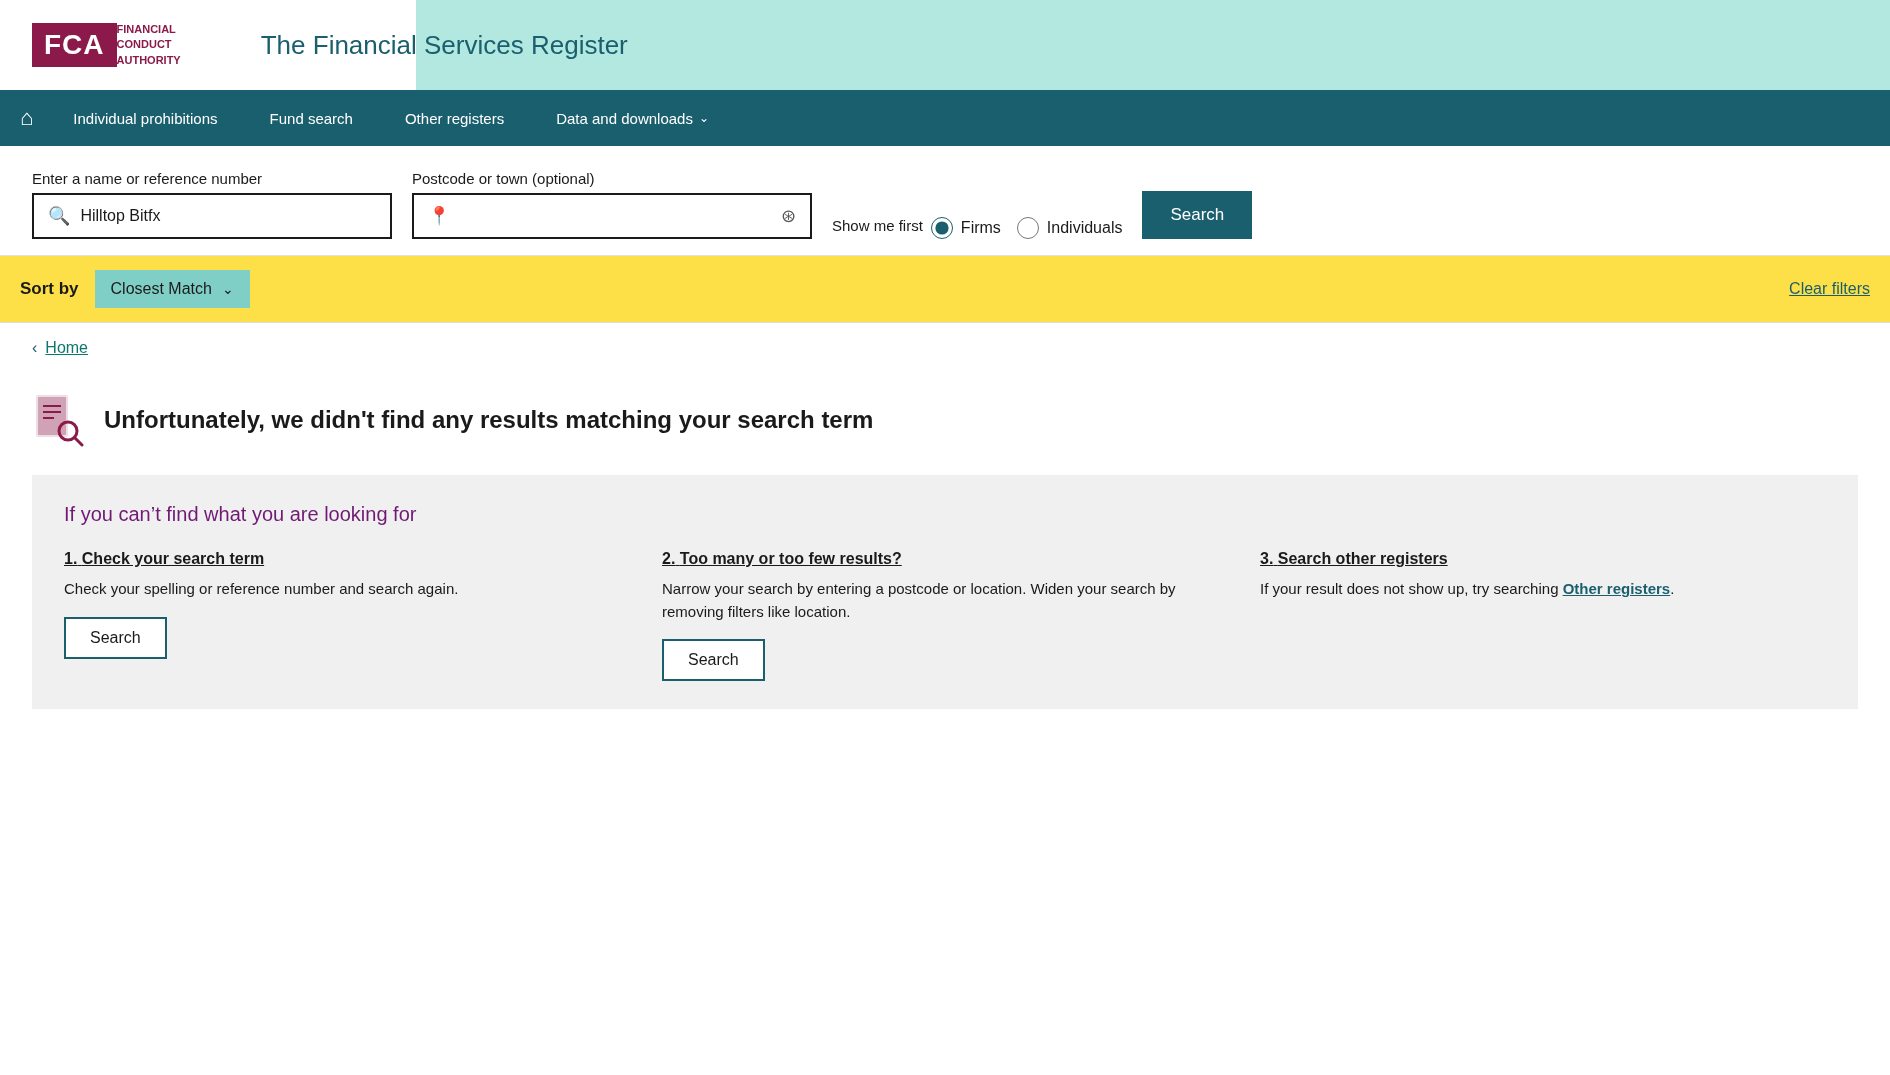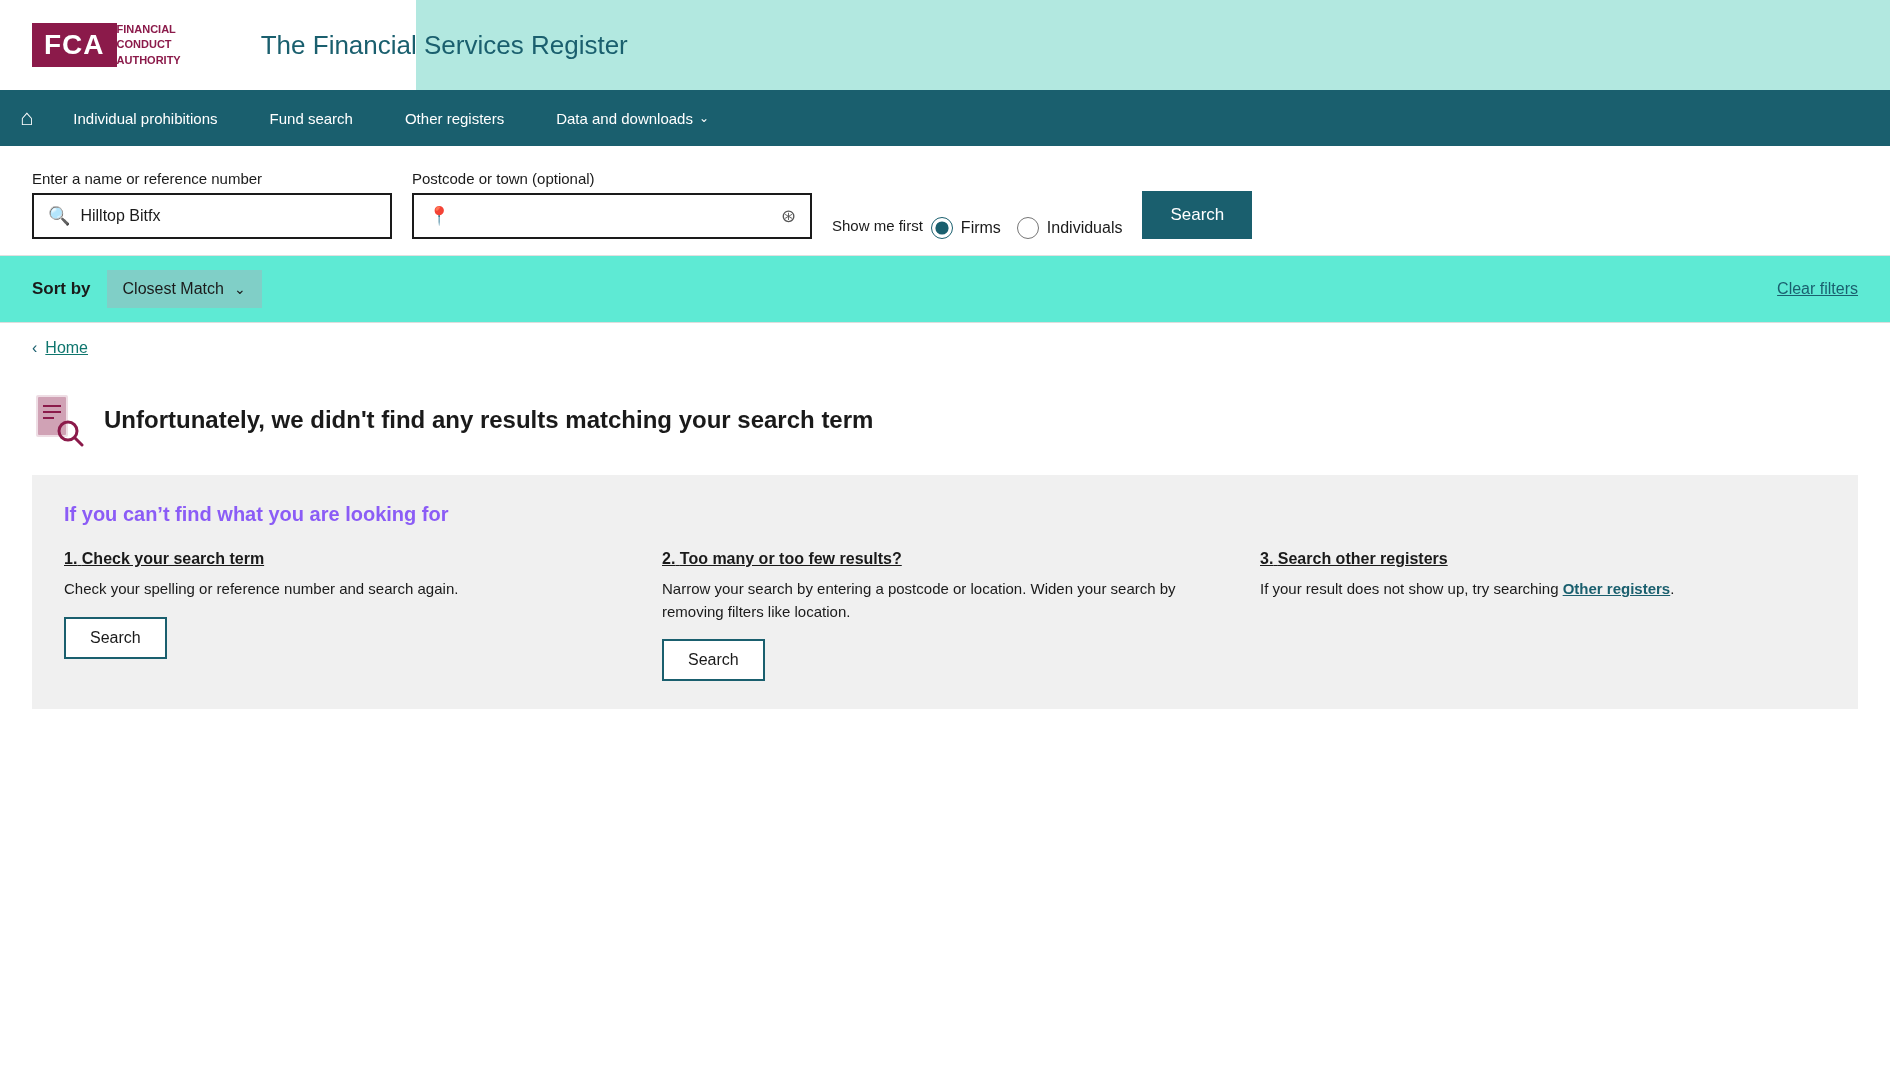--- a/index.html
+++ b/index.html
@@ -179,25 +179,25 @@
       border: none;
       padding: 14px 28px;
       font-size: 17px;
       cursor: pointer;
       font-weight: 500;
       white-space: nowrap;
     }
 
     
     .sort-bar {
-      background: #5eead4;
+      background: #fde047;
       display: flex;
       align-items: center;
       justify-content: space-between;
-      padding: 14px 32px;
+      padding: 14px 20px;
       border-bottom: 1px solid #ddd;
     }
     .sort-left {
       display: flex;
       align-items: center;
       gap: 16px;
     }
     .sort-label {
       font-size: 17px;
       font-weight: bold;
@@ -266,22 +266,22 @@
       color: #1a1a1a;
     }
 
     
     .help-box {
       background: #f0f0f0;
       padding: 28px 32px;
     }
     .help-box-title {
       font-size: 20px;
-      font-weight: bold;
-      color: #8b5cf6;
+      font-weight: normal;
+      color: #701a75;
       margin-bottom: 24px;
     }
     .help-columns {
       display: grid;
       grid-template-columns: 1fr 1fr 1fr;
       gap: 32px;
     }
     .help-column h3 {
       font-size: 16px;
       font-weight: bold;

